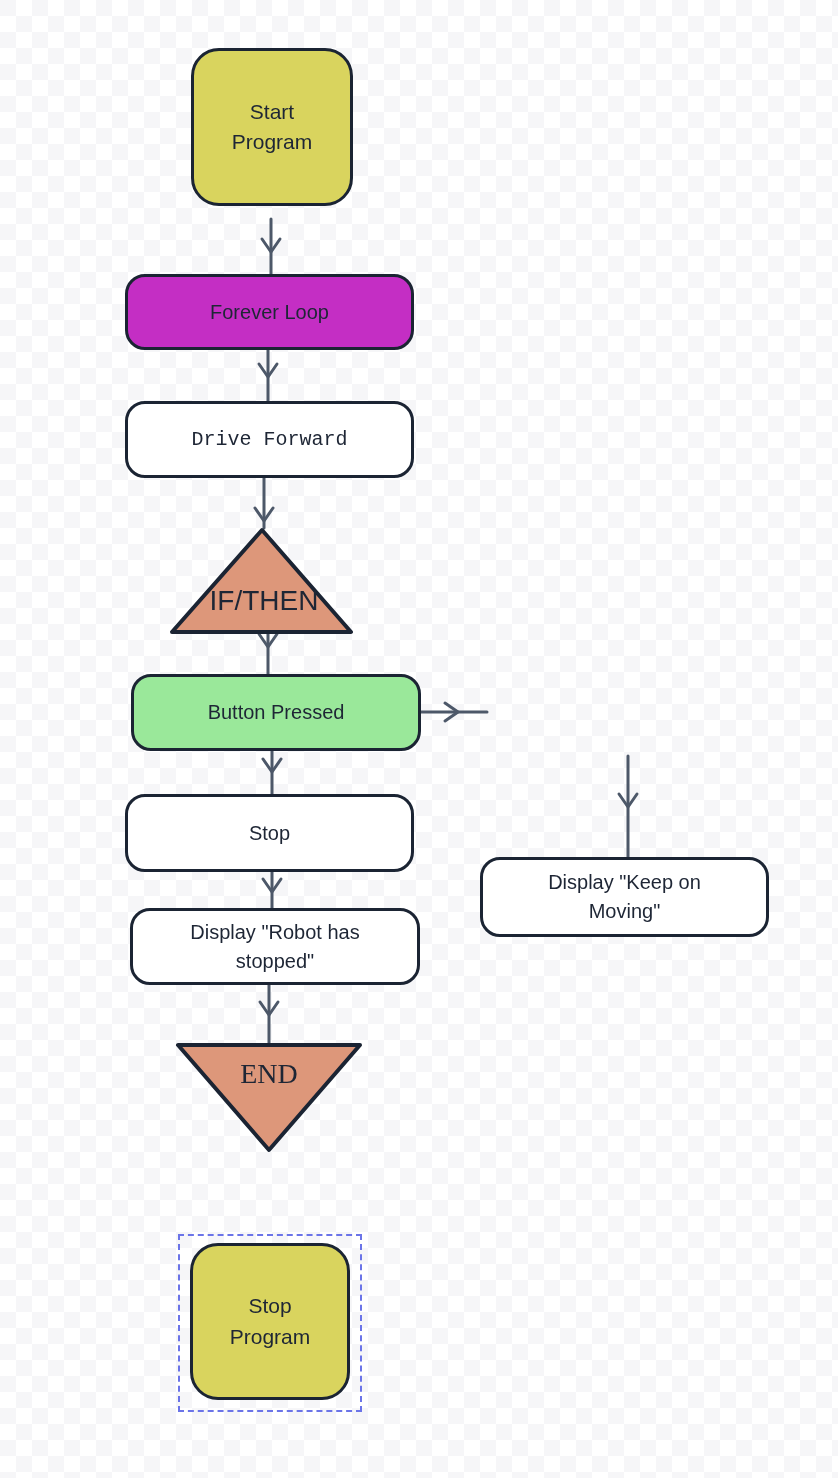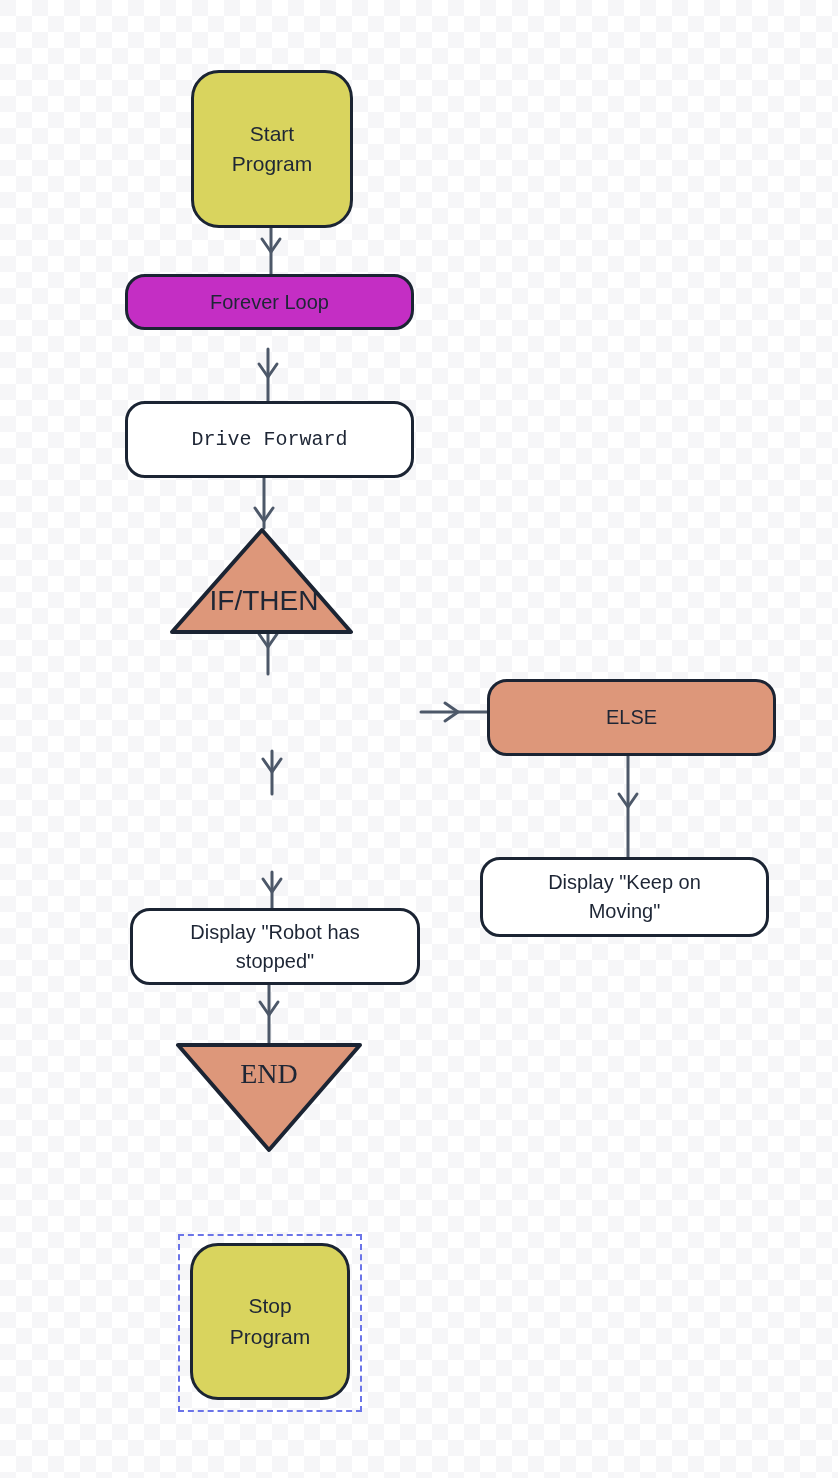--- a/index.html
+++ b/index.html
@@ -112,37 +112,40 @@
     </g>
 
     <polygon class="tri" points="262,530 351,632 172,632" fill="#dd977a"></polygon>
 
     <polygon class="tri" points="178,1045 360,1045 269,1150" fill="#dd977a"></polygon>
   </svg>
 
   <div class="tri-label" style="left:264px; top:601px;">IF/THEN</div>
   <div class="tri-label" style="left:269px; top:1074px;font-family:Liberation Serif, serif;">END</div>
 
-  <div class="node square" style="left: 191px; top: 70px; width: 162px; height: 158px; background: rgb(217, 212, 94); align-items: center;">
+  <div class="node square" style="left: 191px; top: 48px; width: 162px; height: 158px; background: rgb(217, 212, 94); align-items: center;">
     <span class="lbl">Start Program</span>
   </div>
 
-  <div class="node" style="left: 125px; top: 274px; width: 289px; height: 56px; background: rgb(196, 46, 196);">
+  <div class="node" style="left: 125px; top: 274px; width: 289px; height: 76px; background: rgb(196, 46, 196);">
     <span class="lbl">Forever Loop</span>
   </div>
 
   <div class="node" style="left: 125px; top: 401px; width: 289px; height: 77px; background: rgb(255, 255, 255); font-family: Liberation Mono, monospace;">
     <span class="lbl">Drive Forward</span>
   </div>
 
-
-  <div class="node" style="left: 487px; top: 679px; width: 289px; height: 77px; background: rgb(221, 151, 122);">
-    <span class="lbl">ELSE</span>
+  <div class="node" style="left: 131px; top: 674px; width: 290px; height: 77px; background: rgb(154, 232, 154);">
+    <span class="lbl">Button Pressed</span>
   </div>
 
+
+  <div class="node" style="left: 125px; top: 794px; width: 289px; height: 78px; background: rgb(255, 255, 255);">
+    <span class="lbl">Stop</span>
+  </div>
 
   <div class="node wrap-wide" style="left: 130px; top: 908px; width: 290px; height: 77px; background: rgb(255, 255, 255);">
     <span class="lbl">Display "Robot has stopped"</span>
   </div>
 
   <div class="node wrap-wide" style="left: 480px; top: 857px; width: 289px; height: 80px; background: rgb(255, 255, 255);">
     <span class="lbl">Display "Keep on Moving"</span>
   </div>
 
   <div class="selection-outline" style="left:178px; top:1234px; width:184px; height:178px;"></div>

